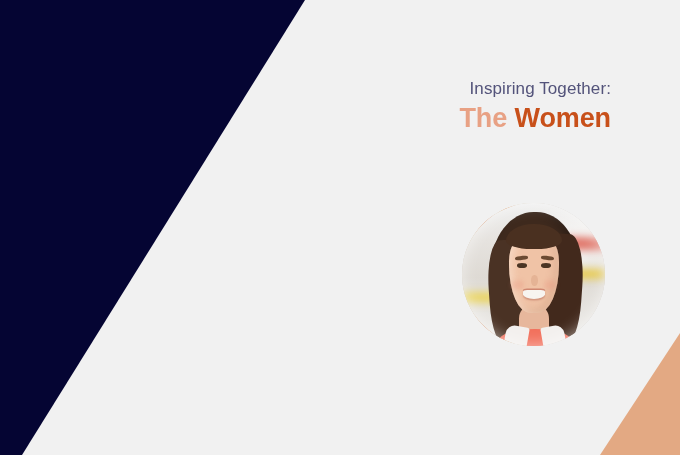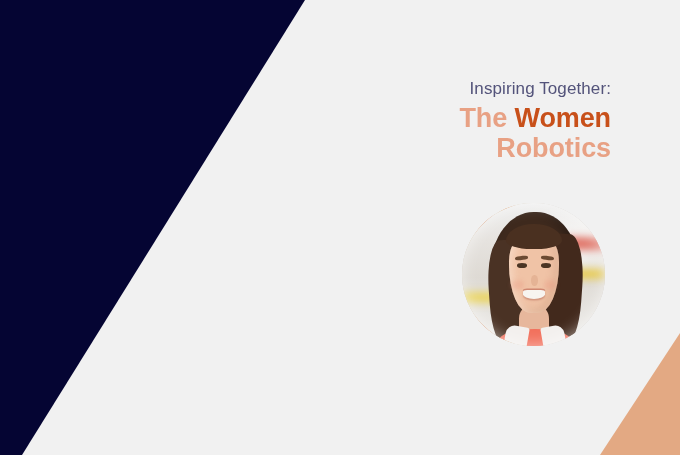--- a/index.html
+++ b/index.html
@@ -309,21 +309,20 @@
 
   <div class="shape-navy"></div>
 
   <div class="shape-salmon"></div>
 
   <div class="text-block">
     <div class="eyebrow">Inspiring Together:</div>
 
     <div class="headline">
       <span class="hl-line"><span>The </span><span class="accent">Women</span></span>
-      <span class="hl-line">Robotics</span>
     </div>
   </div>
 
   <div class="portrait">
     <div class="photo">
       <div class="blurwrap">
         <div class="shelf-red"></div>
         <div class="shelf-yellow"></div>
         <div class="shelf-yellow-left"></div>
       </div>

